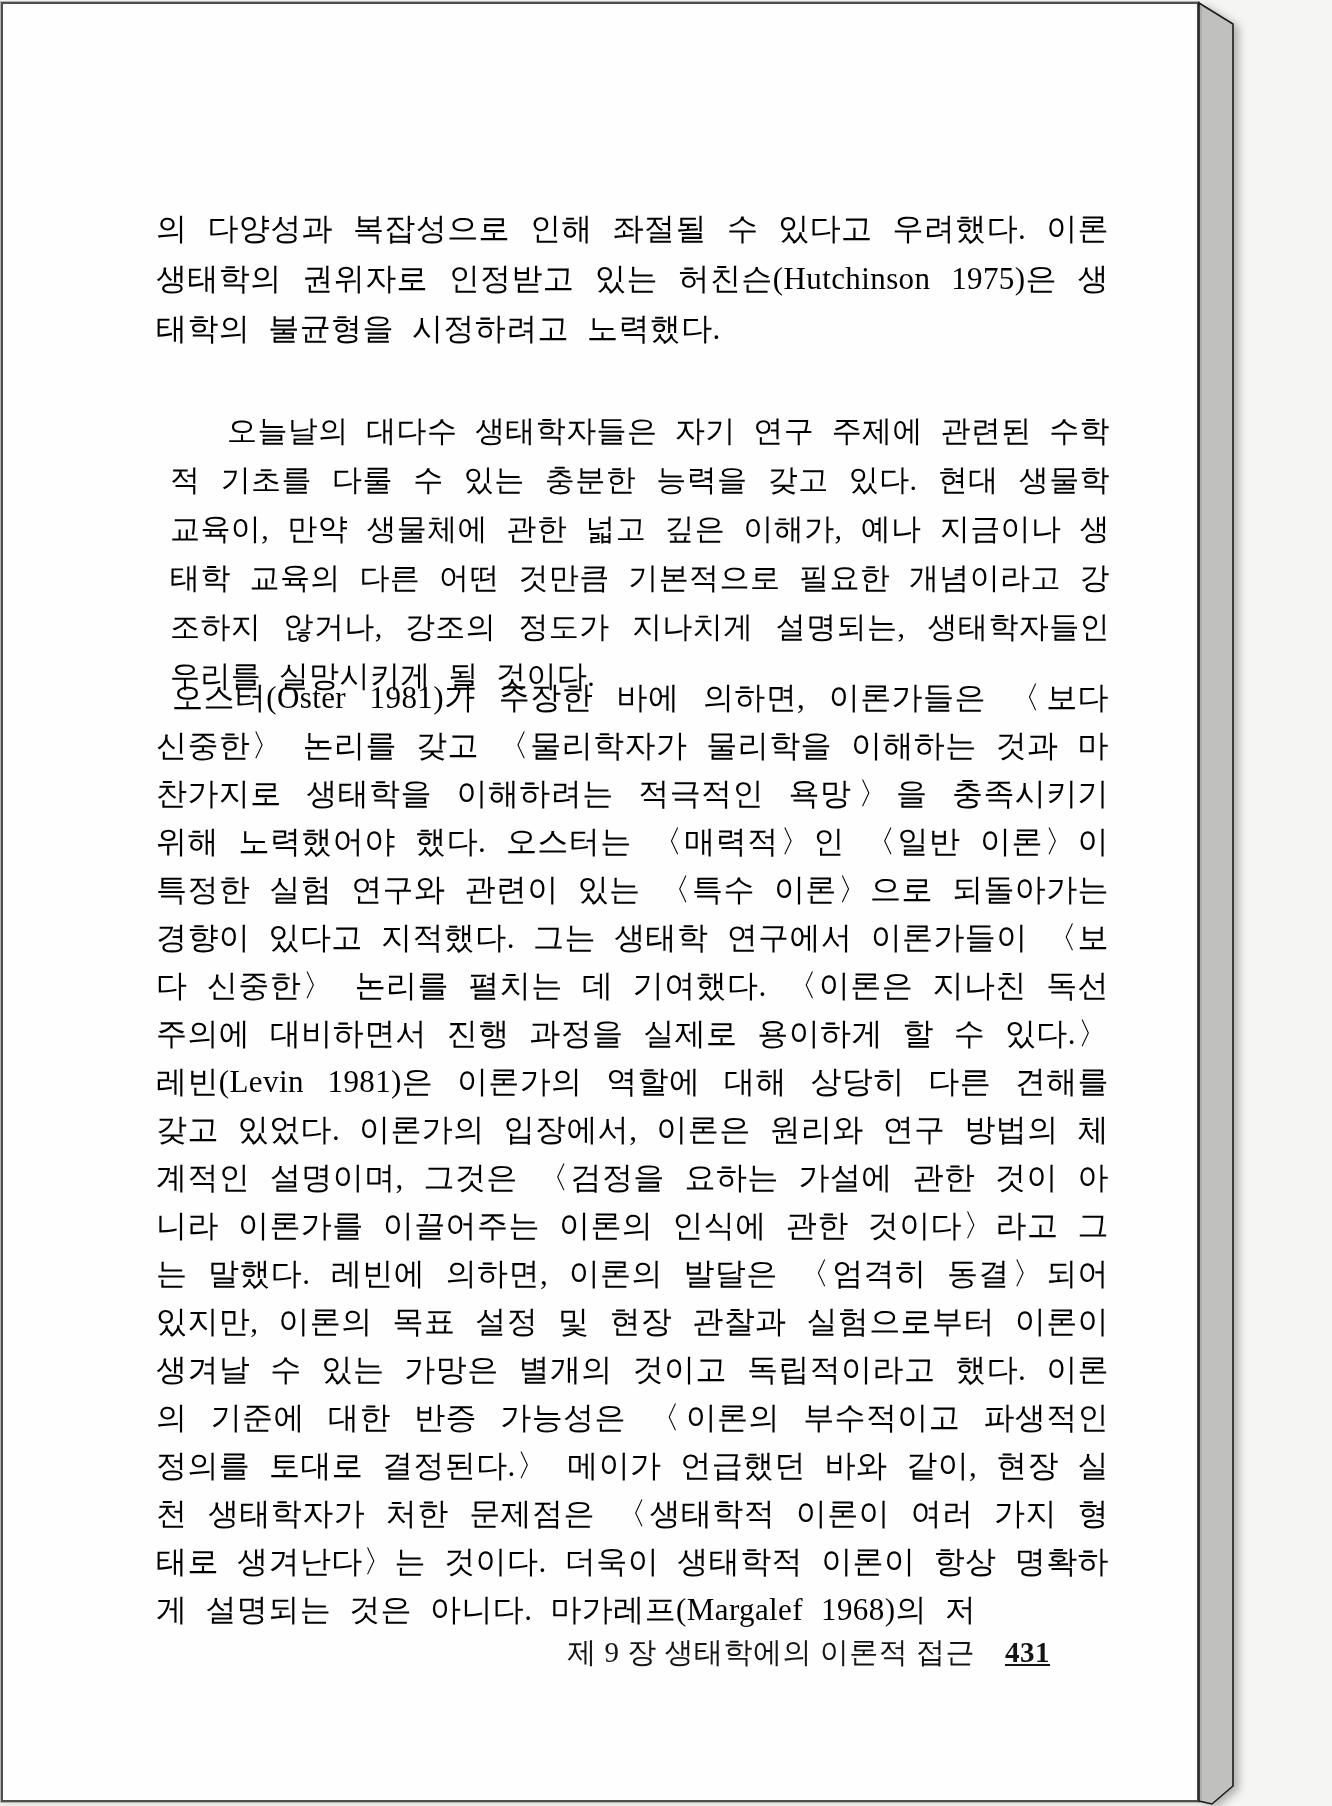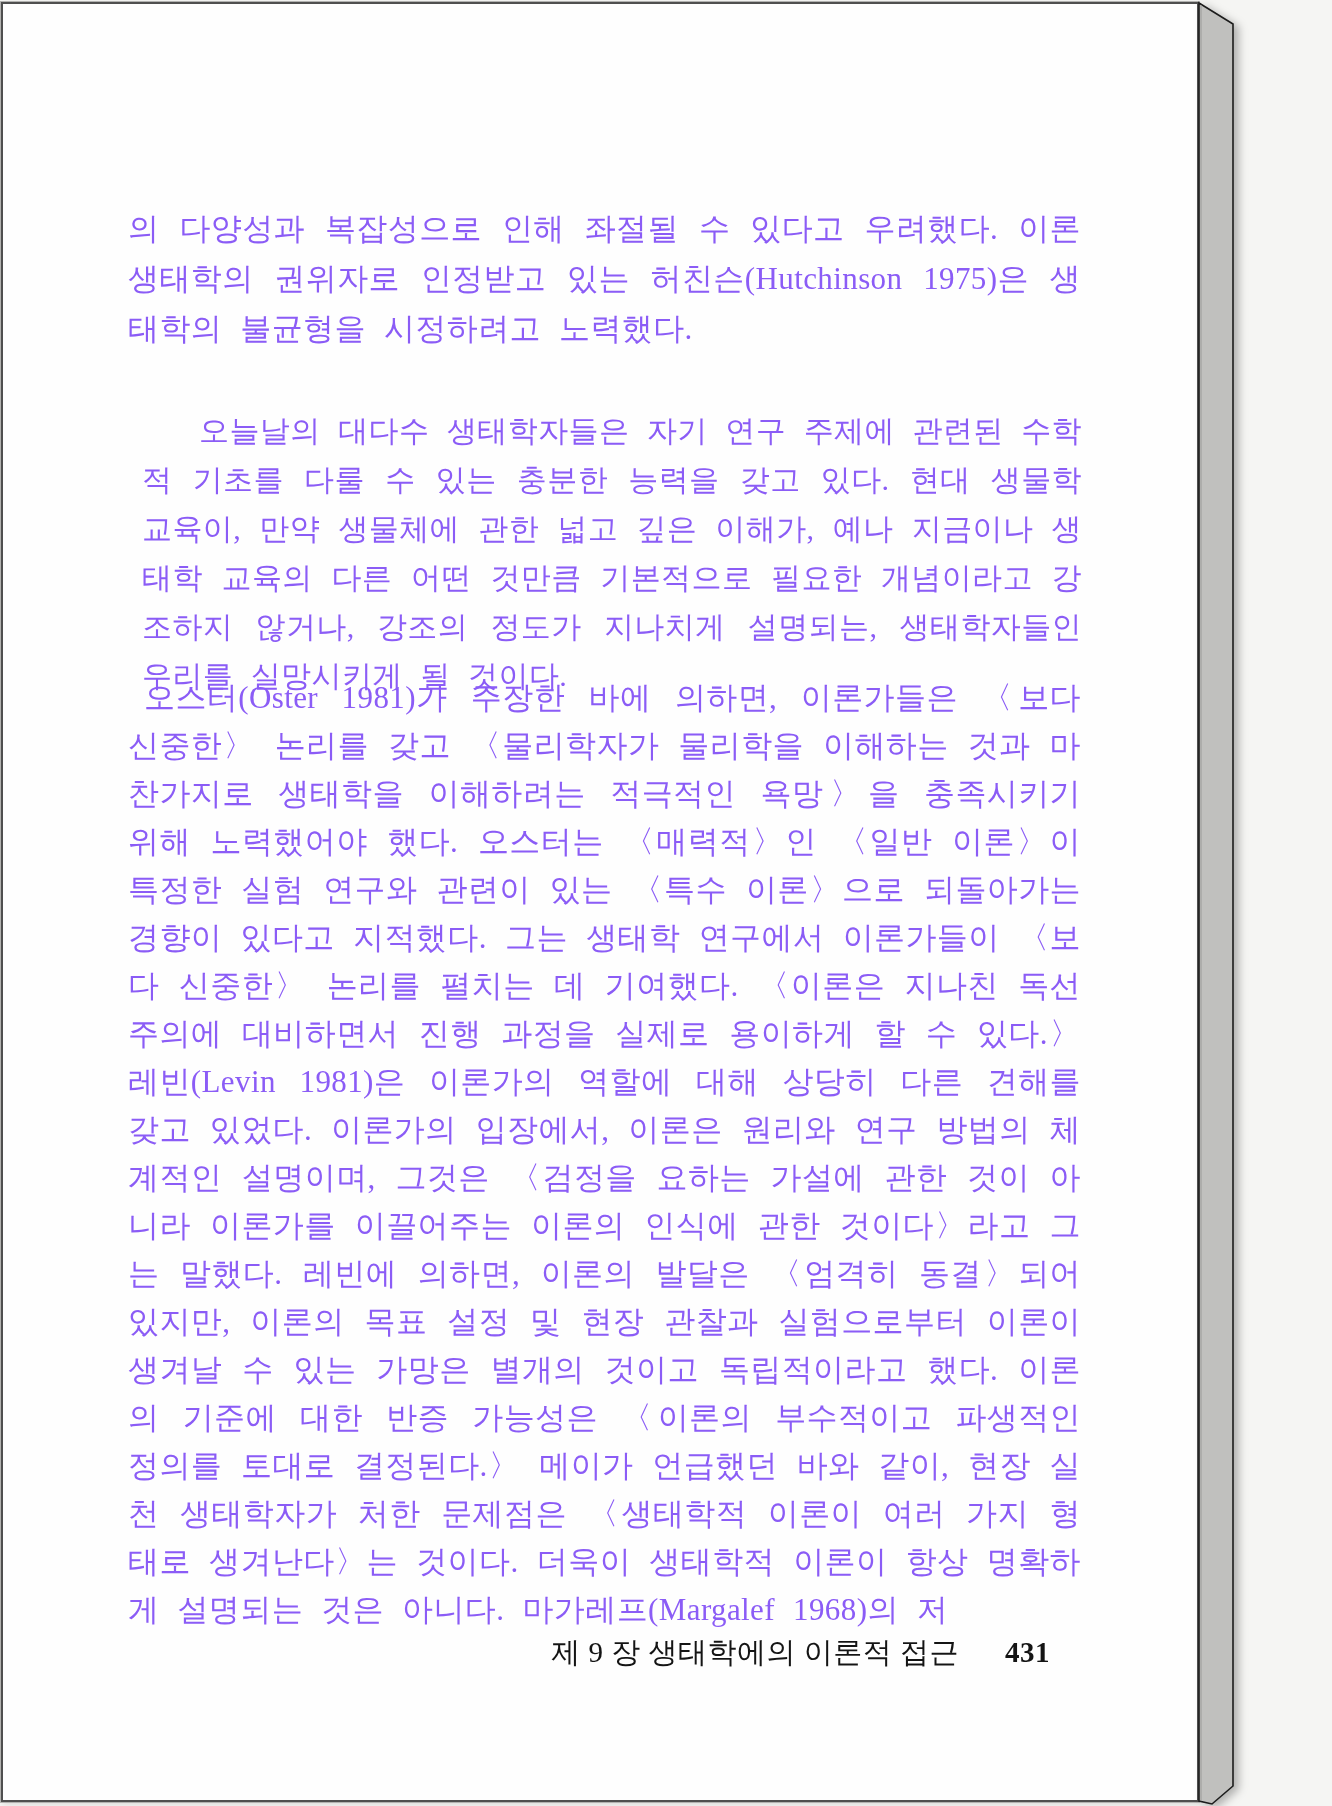--- a/index.html
+++ b/index.html
@@ -28,25 +28,26 @@
     position: absolute;
     left: 0;
     top: 0;
     width: 1332px;
     height: 1806px;
     pointer-events: none;
     filter: drop-shadow(5px 3px 4px rgba(0,0,0,0.28));
   }
   .para {
     position: absolute;
-    color: #8b5cf6;
+    color: #000000;
     text-align: justify;
     word-spacing: 0.32em;
     letter-spacing: 0.4px;
     word-break: normal;
+    margin-left: 28px;
   }
   .para-continuation {
     left: 125px;
     top: 200px;
     width: 953px;
     font-size: 31px;
     line-height: 50px;
   }
   .para-blockquote {
     left: 139px;
@@ -70,22 +71,23 @@
     top: 1629px;
     width: 922px;
     text-align: right;
     font-size: 29px;
     letter-spacing: 0.5px;
     color: #141414;
     white-space: nowrap;
   }
   .footer .page-number {
     display: inline-block;
-    margin-left: 46px;
+    margin-left: 30px;
     font-weight: 600;
+    text-decoration: underline;
   }
 </style>
 </head>
 <body>
 
 <div class="paper">
 
   <div class="para para-continuation">의 다양성과 복잡성으로 인해 좌절될 수 있다고 우려했다. 이론 생태학의 권위자로 인정받고 있는 허친슨(Hutchinson 1975)은 생태학의 불균형을 시정하려고 노력했다.</div>
 
   <div class="para para-blockquote">오늘날의 대다수 생태학자들은 자기 연구 주제에 관련된 수학적 기초를 다룰 수 있는 충분한 능력을 갖고 있다. 현대 생물학 교육이, 만약 생물체에 관한 넓고 깊은 이해가, 예나 지금이나 생태학 교육의 다른 어떤 것만큼 기본적으로 필요한 개념이라고 강조하지 않거나, 강조의 정도가 지나치게 설명되는, 생태학자들인 우리를 실망시키게 될 것이다.</div>

